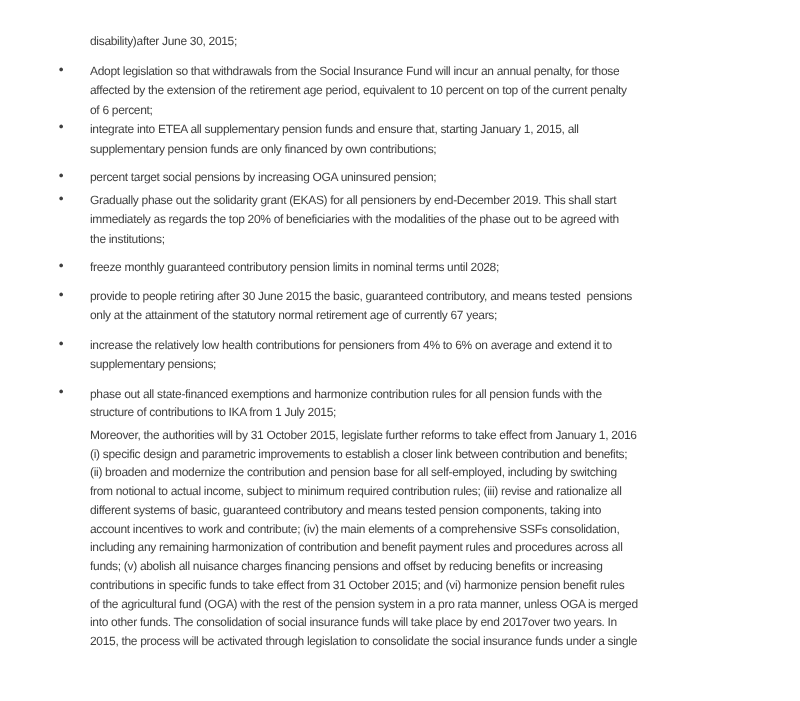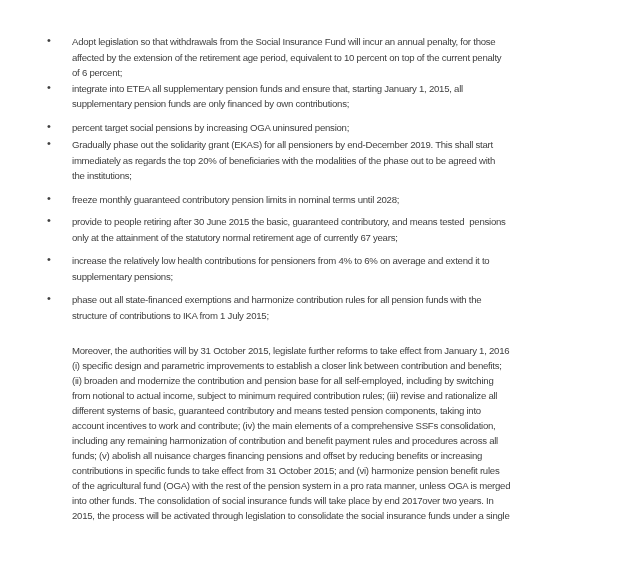--- a/index.html
+++ b/index.html
@@ -47,31 +47,32 @@
     left: -25px;
     top: -1px;
     font-size: 11px;
     line-height: 15.5px;
     color: #3f3f3f;
   }
   .bullet-text {
     white-space: pre-wrap;
   }
   .closing-paragraph {
-    margin-top: 20px;
+    margin-top: 2px;
     font-size: 9.6px;
     letter-spacing: -0.25px;
     line-height: 15px;
     white-space: pre-wrap;
   }
 </style>
 </head>
 <body>
 
 <div class="page">
+  <div class="intro-line">disability)after June 30, 2015;</div>
 
   <div class="bullet-list">
       <div class="bullet-item">
         <span class="bullet-marker">•</span>
         <div class="bullet-text">Adopt legislation so that withdrawals from the Social Insurance Fund will incur an annual penalty, for those<br>affected by the extension of the retirement age period, equivalent to 10 percent on top of the current penalty<br>of 6 percent;</div>
       </div>
       <div class="bullet-item">
         <span class="bullet-marker">•</span>
         <div class="bullet-text">integrate into ETEA all supplementary pension funds and ensure that, starting January 1, 2015, all<br>supplementary pension funds are only financed by own contributions;</div>
       </div>

